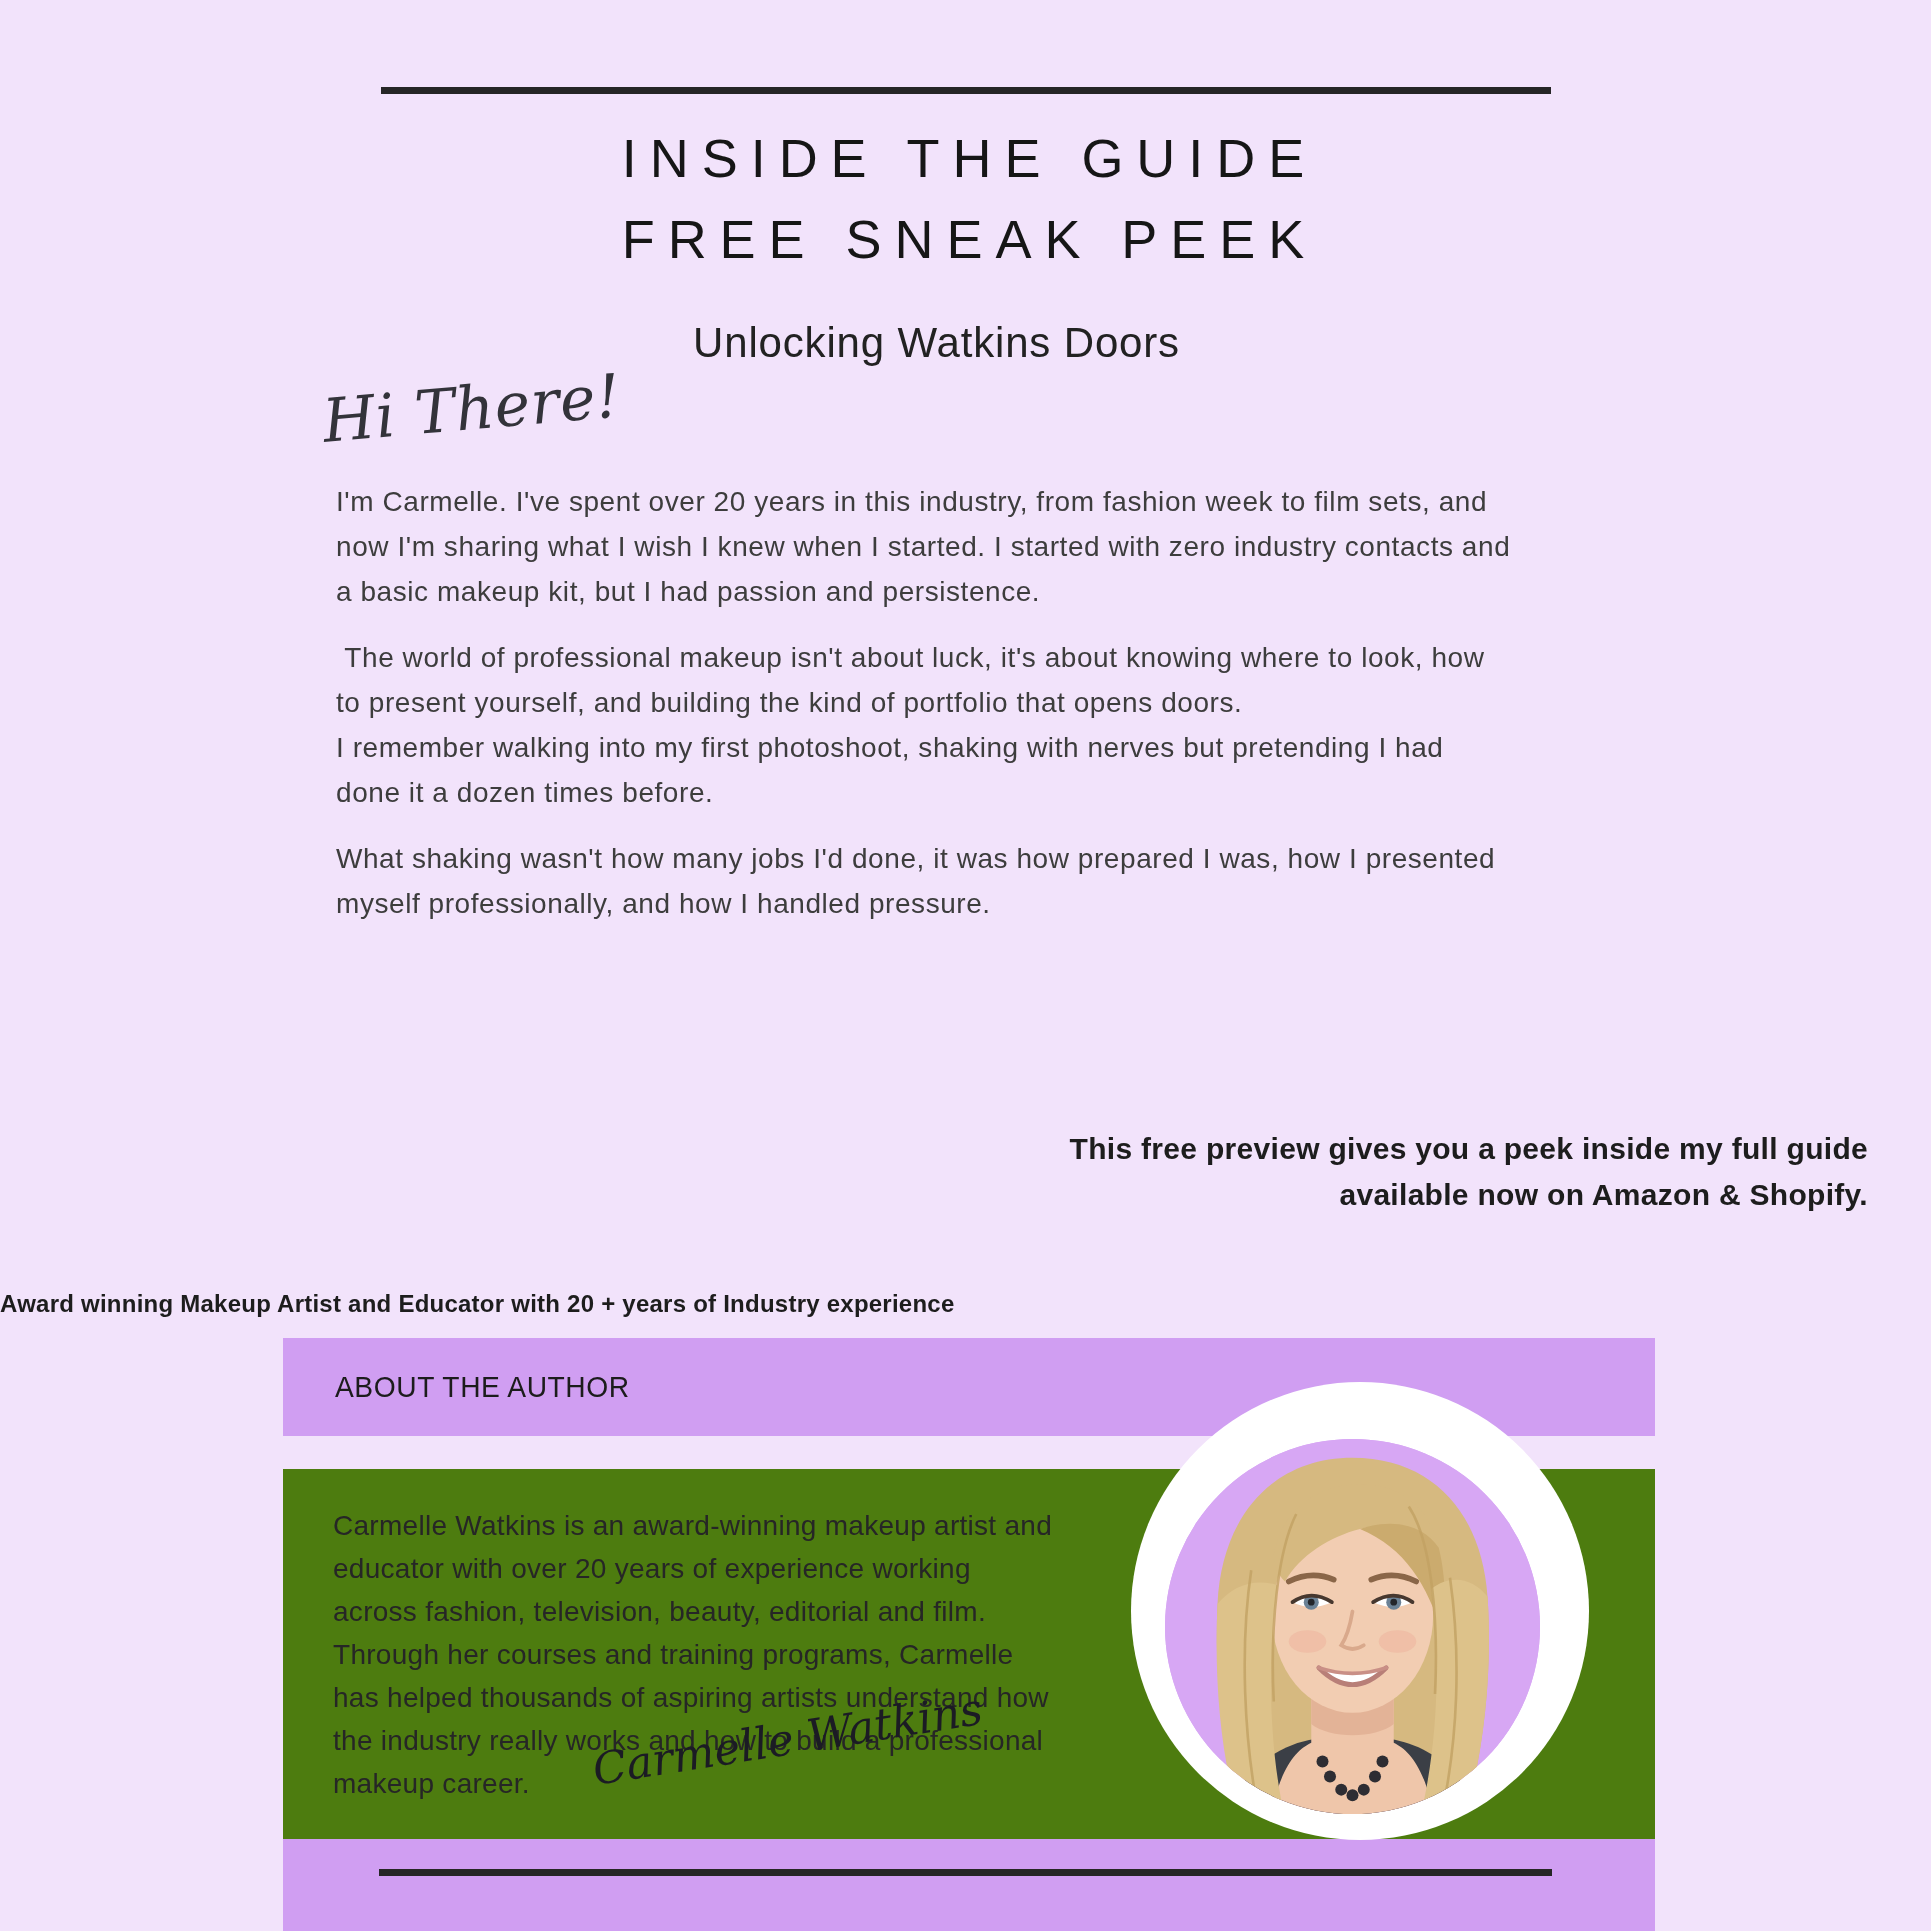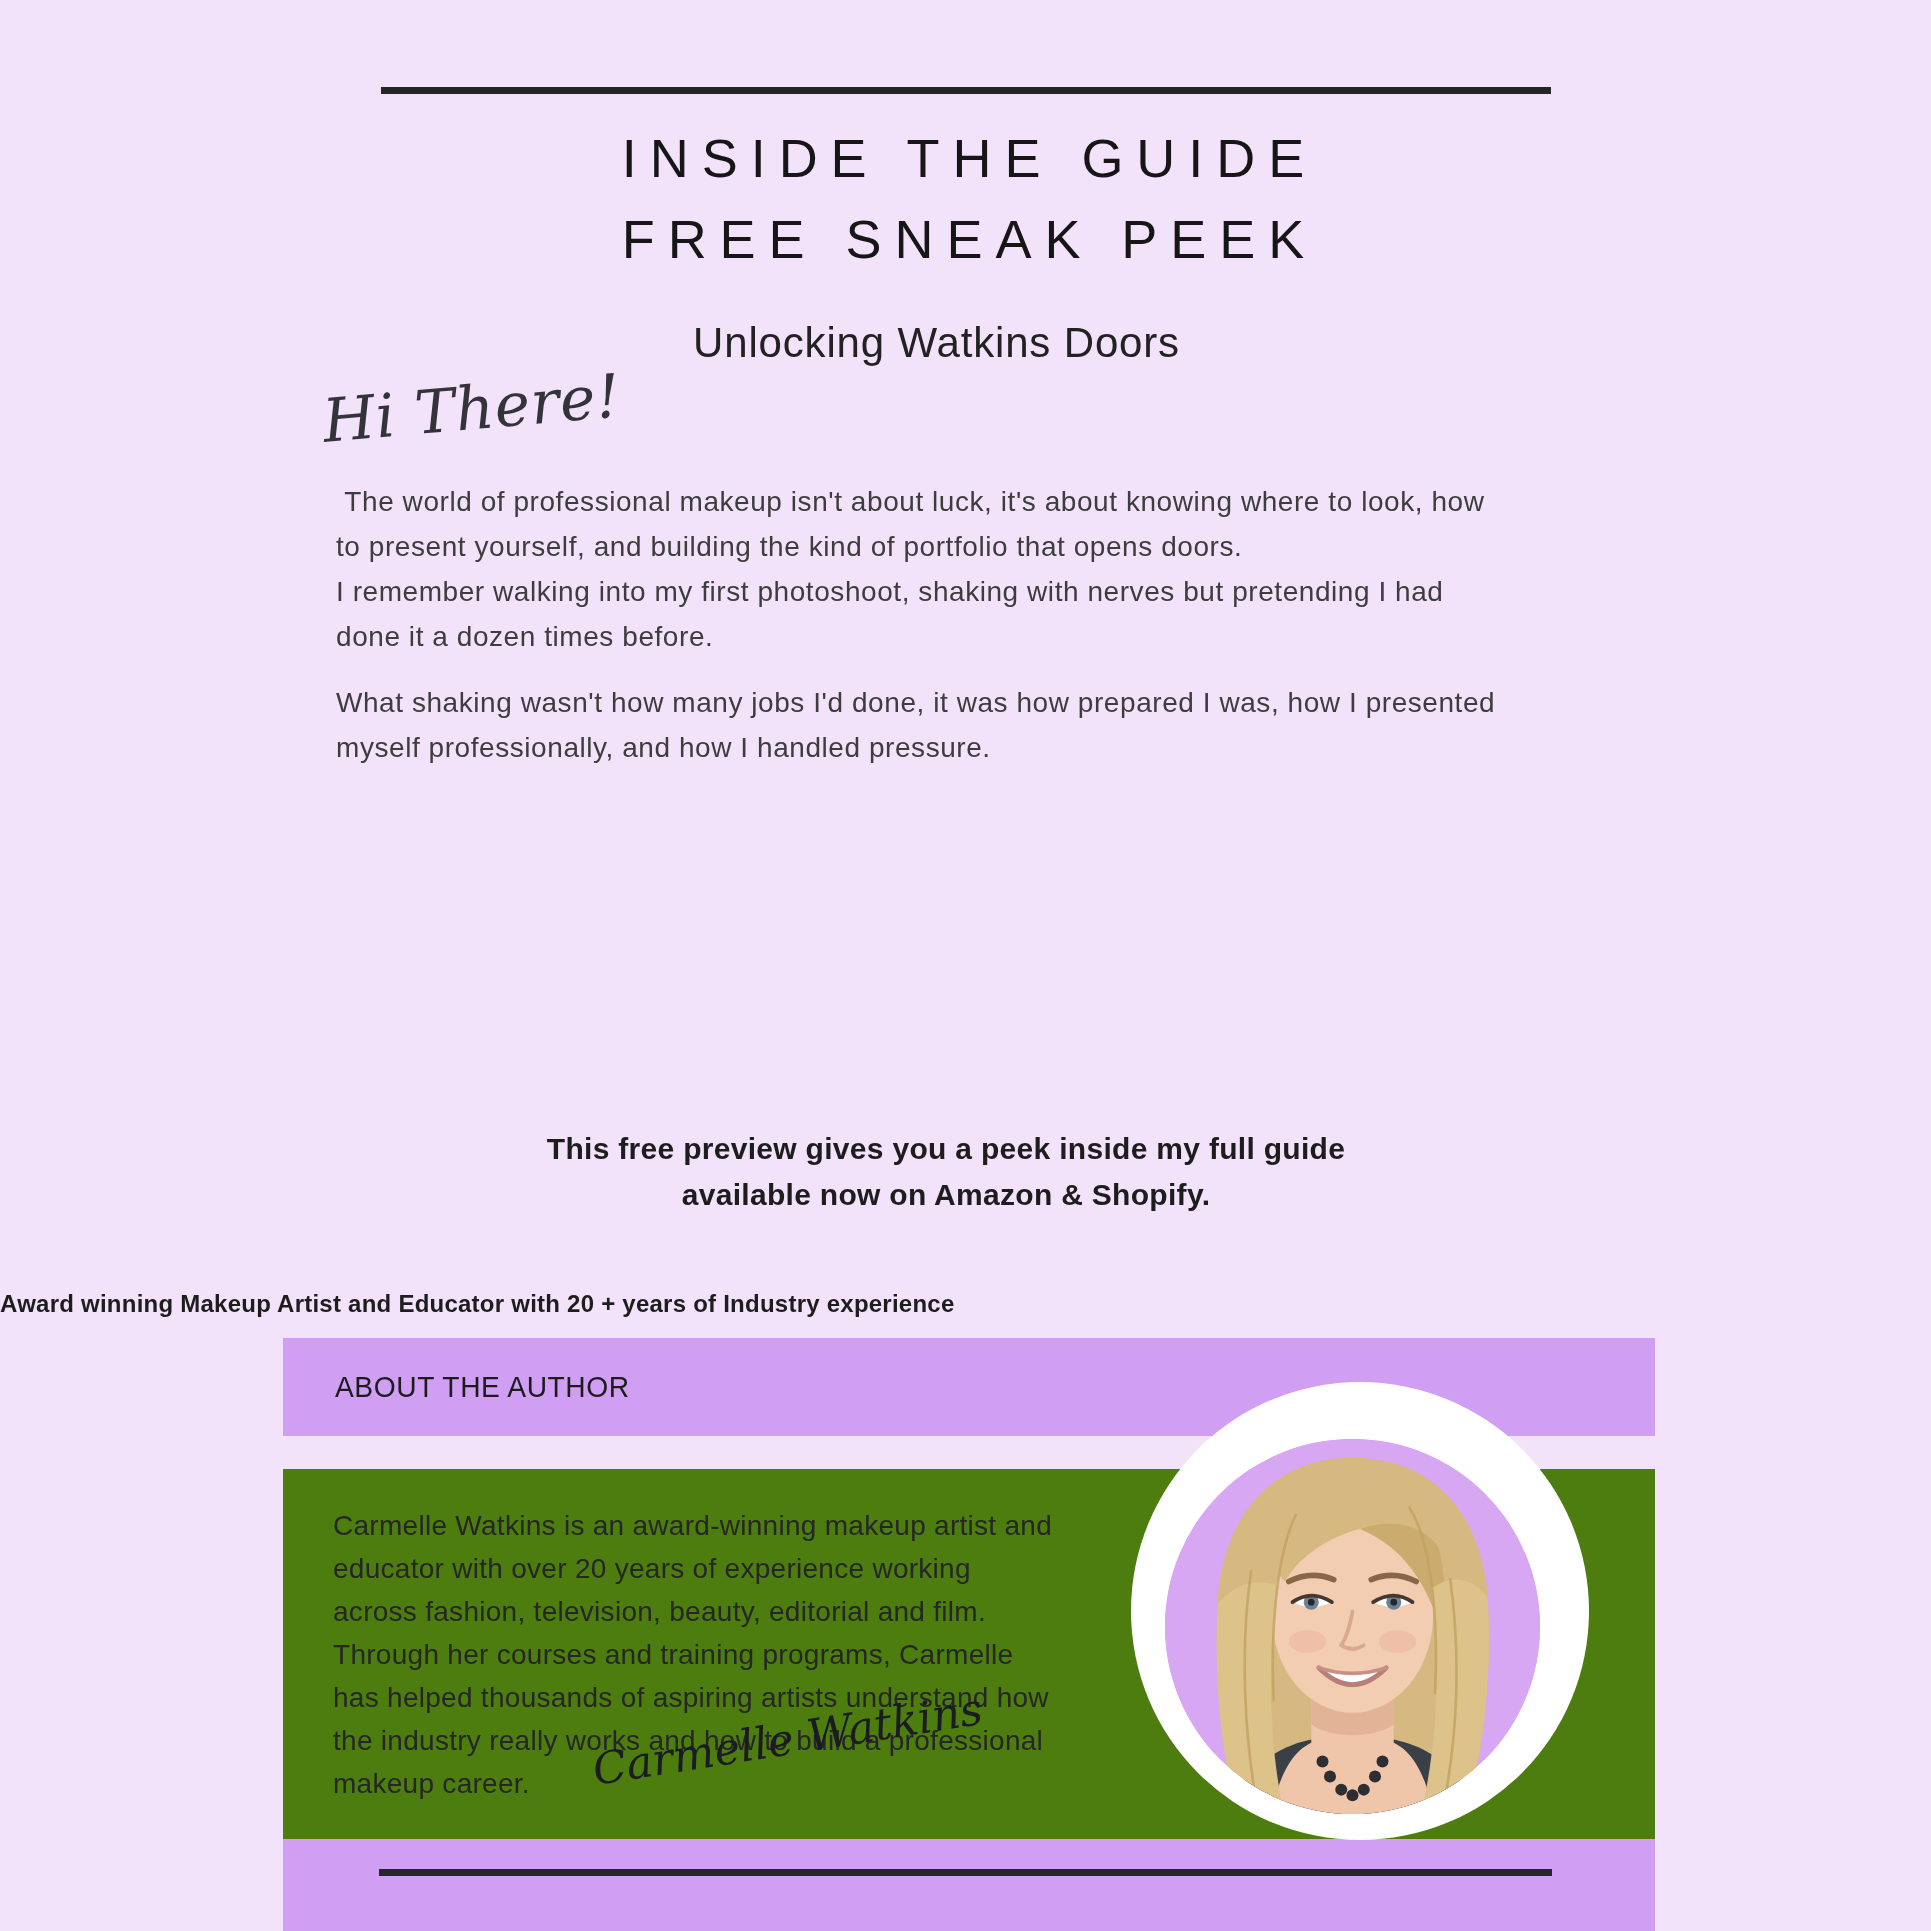--- a/index.html
+++ b/index.html
@@ -33,21 +33,21 @@
     letter-spacing:0.01em;
   }
   .body-copy{
     position:absolute;left:336px;top:479px;width:1284px;
     font-size:28px;line-height:45px;color:var(--body_text,#3d3d3d);
     letter-spacing:0.02em;
   }
   .body-copy p{margin:0 0 21px 0;white-space:pre-line;}
   .preview-note{
     position:absolute;left:24px;top:1126px;width:1844px;
-    text-align:center;font-weight:bold;font-size:30px;line-height:46px;
+    text-align:right;font-weight:bold;font-size:30px;line-height:46px;
     color:#1d1d1d;white-space:pre-line;letter-spacing:0.01em;
   }
   .credentials{
     position:absolute;left:0px;top:1290px;width:1825px;
     text-align:left;font-weight:bold;font-size:24px;color:#1d1d1d;
     letter-spacing:0.01em;
   }
 
   .about{position:absolute;left:283px;top:1338px;width:1372px;height:593px;padding-left:16px;}
   .about-header{
@@ -101,20 +101,23 @@
   <h1 class="title">
     <span>INSIDE THE GUIDE</span>
     <span>FREE SNEAK PEEK</span>
   </h1>
 
   <h2 class="subtitle">Unlocking Watkins Doors</h2>
 
   <div class="greeting">Hi There!</div>
 
   <div class="body-copy">
+    <p>I'm Carmelle. I've spent over 20 years in this industry, from fashion week to film sets, and
+now I'm sharing what I wish I knew when I started. I started with zero industry contacts and
+a basic makeup kit, but I had passion and persistence.</p>
     <p>&nbsp;The world of professional makeup isn't about luck, it's about knowing where to look, how
 to present yourself, and building the kind of portfolio that opens doors.
 I remember walking into my first photoshoot, shaking with nerves but pretending I had
 done it a dozen times before.</p>
     <p>What shaking wasn't how many jobs I'd done, it was how prepared I was, how I presented
 myself professionally, and how I handled pressure.</p>
   </div>
 
   <div class="preview-note">This free preview gives you a peek inside my full guide
 available now on Amazon &amp; Shopify.</div>

